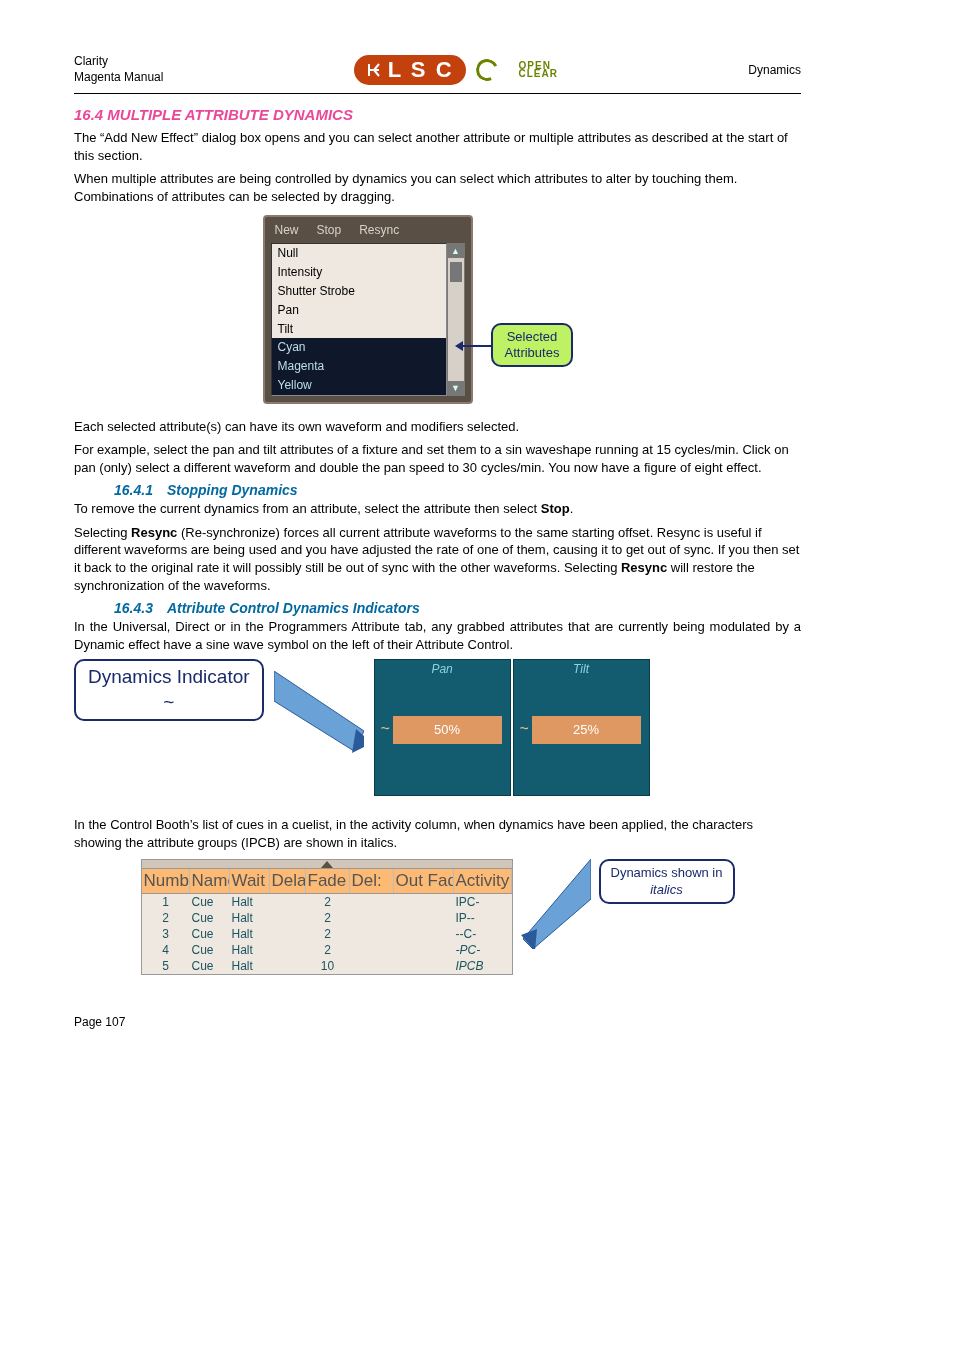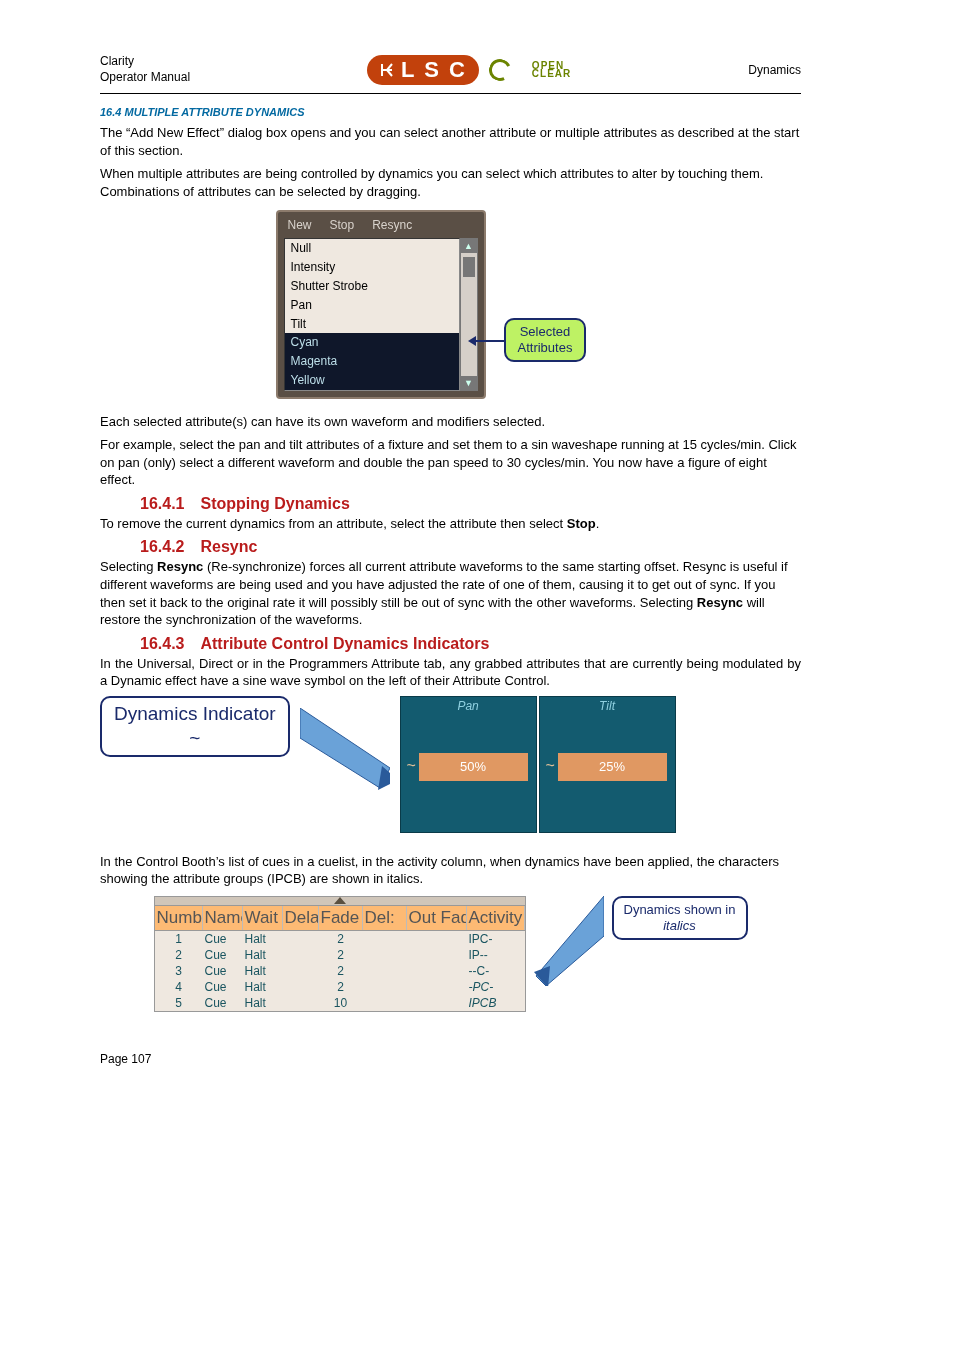--- a/index.html
+++ b/index.html
@@ -4,21 +4,21 @@
 <style>
   body {
     margin: 0;
     padding: 0;
     font-family: Verdana, Arial, sans-serif;
     background: #fff;
     color: #000;
     width: 954px;
   }
   .page {
-    padding: 54px 80px 30px 100px;
+    padding: 54px 80px 30px 74px;
     box-sizing: border-box;
     width: 881px;
   }
   .header-row {
     display: flex;
     justify-content: space-between;
     align-items: center;
     font-size: 12px;
     margin-bottom: 8px;
   }
@@ -51,28 +51,29 @@
     width:16px; height:16px; border:3px solid #6b8400; border-radius:50%;
     border-right-color:transparent;
     transform:rotate(20deg);
   }
   .logo-oc .stack { line-height:0.8; font-size:10px; }
   hr.hrule { border:none; border-top:1px solid #000; margin:2px 0 12px 0; }
 
   .h1 {
     font-weight: bold;
     font-style: italic;
-    font-size: 11px;
-    color: #0369a1;
+    font-size: 15px;
+    color: #ec4899;
     margin: 4px 0 6px 0;
   }
   .h2 {
     font-weight: bold;
-    font-size: 16px;
-    color: #b91c1c;
+    font-style: italic;
+    font-size: 14px;
+    color: #0369a1;
     margin: 6px 0 2px 40px;
   }
   p.body {
     font-size: 13px;
     line-height: 1.35;
     margin: 6px 0;
   }
   .bold { font-weight: bold; }
 
   
@@ -247,21 +248,21 @@
   }
 </style>
 </head>
 <body>
 
 <div class="page">
 
   <div class="header-row">
     <div class="header-left">
       <span>Clarity</span><br>
-      <span>Operator Manual</span>
+      <span>Magenta Manual</span>
     </div>
     <div class="logo-group">
       <div class="logo-lsc">
         <svg width="16" height="16" viewBox="0 0 16 16">
             <path d="M3 2 L3 14 M3 8 L13 8 M13 2 L8 8 M13 14 L8 8" stroke="#fff" stroke-width="2" fill="none"></path>
           </svg>
         <span>L S C</span>
       </div>
       <div class="logo-oc">
         <span class="c-mark"></span>
@@ -316,21 +317,20 @@
   </div>
 
   <p class="body"><span>Each selected attribute(s) can have its own waveform and modifiers selected.</span></p>
   <p class="body"><span>For example, select the pan and tilt attributes of a fixture and set them to a sin waveshape running at 15 cycles/min. Click on pan (only) select a different waveform and double the pan speed to 30 cycles/min. You now have a figure of eight effect.</span></p>
 
   <div class="h2">16.4.1 Stopping Dynamics</div>
   <p class="body" style="margin-top:2px">
     <span>To remove the current dynamics from an attribute, select the attribute then select </span><span class="bold">Stop</span><span>.</span>
   </p>
 
-  <div class="h2">16.4.2 Resync</div>
   <p class="body" style="margin-top:2px">
     <span>Selecting </span><span class="bold">Resync</span><span> (Re-synchronize) forces all current attribute waveforms to the same starting offset. Resync is useful if different waveforms are being used and you have adjusted the rate of one of them, causing it to get out of sync. If you then set it back to the original rate it will possibly still be out of sync with the other waveforms. Selecting </span><span class="bold">Resync</span><span> will restore the synchronization of the waveforms.</span>
   </p>
 
   <div class="h2">16.4.3 Attribute Control Dynamics Indicators</div>
   <p class="body" style="margin-top:2px; text-align:justify"><span>In the Universal, Direct or in the Programmers Attribute tab, any grabbed attributes that are currently being modulated by a Dynamic effect have a sine wave symbol on the left of their Attribute Control.</span></p>
 
   <div class="fig2-row">
     <div>
       <div class="fig2-callout">

